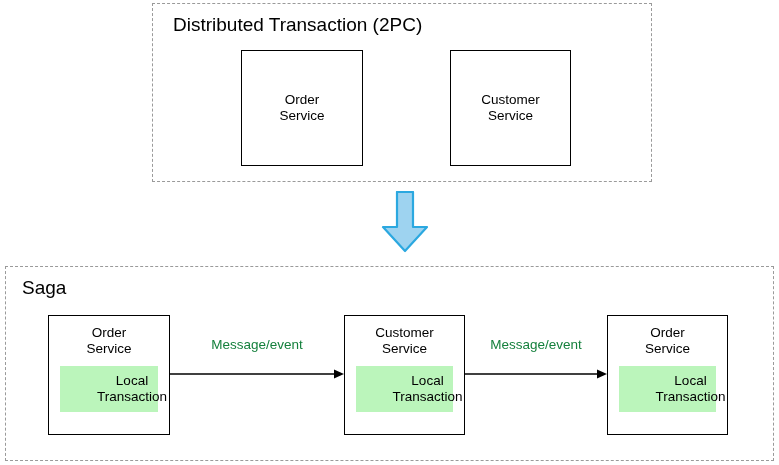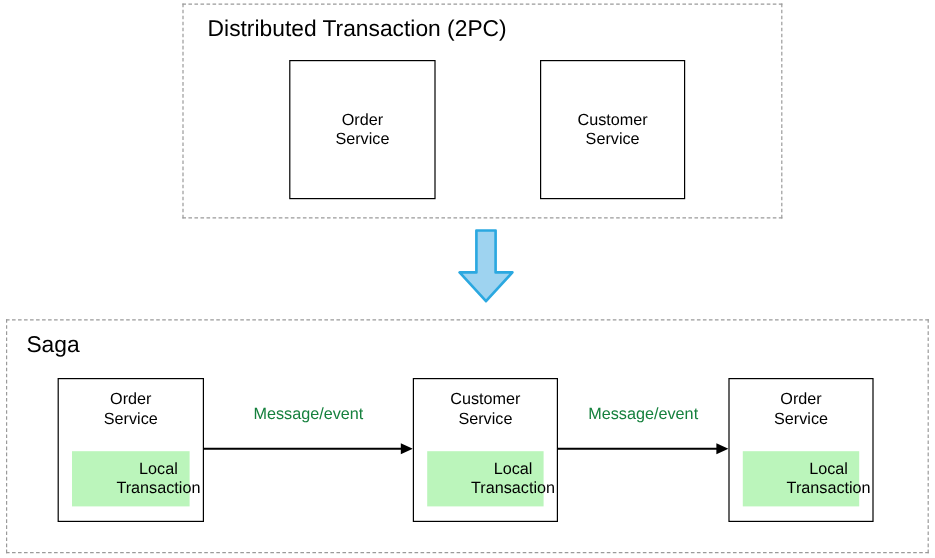--- a/index.html
+++ b/index.html
@@ -69,21 +69,21 @@
     font-size: 13.5px;
     line-height: 16px;
     text-align: center;
     color: #000000;
     white-space: pre-line;
   }
   .local-tx {
     position: absolute;
     left: 11px;
     right: 11px;
-    top: 60px;
+    top: 50px;
     height: 46px;
     background: #bbf5bb;
     display: flex;
     align-items: center;
     justify-content: center;
     padding-left: 46px;
   }
   .local-tx span {
     font-size: 13.5px;
     line-height: 16px;

